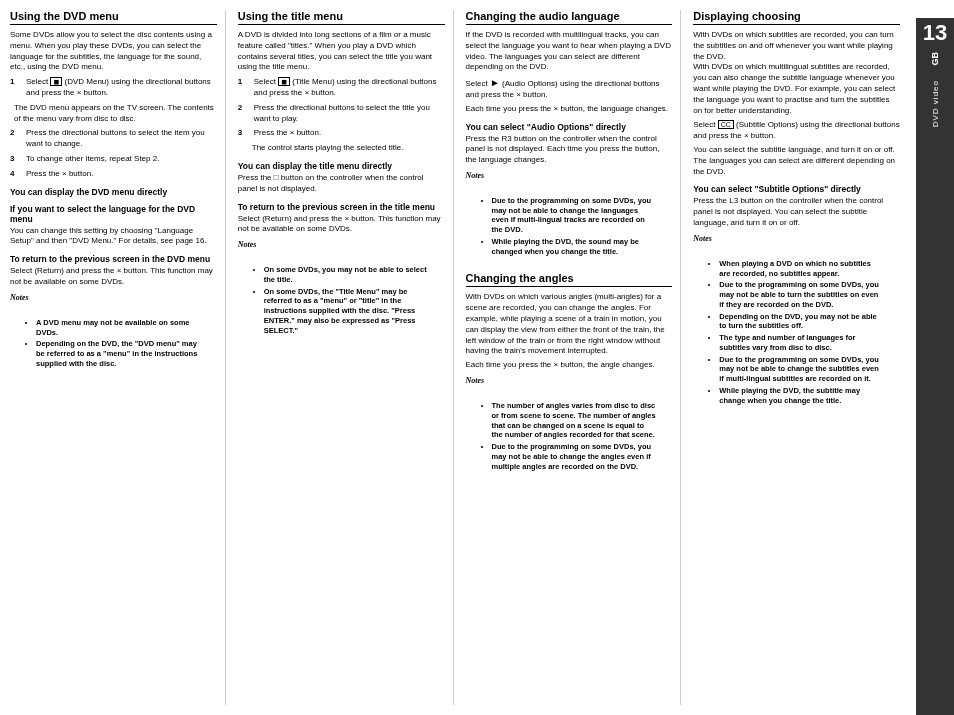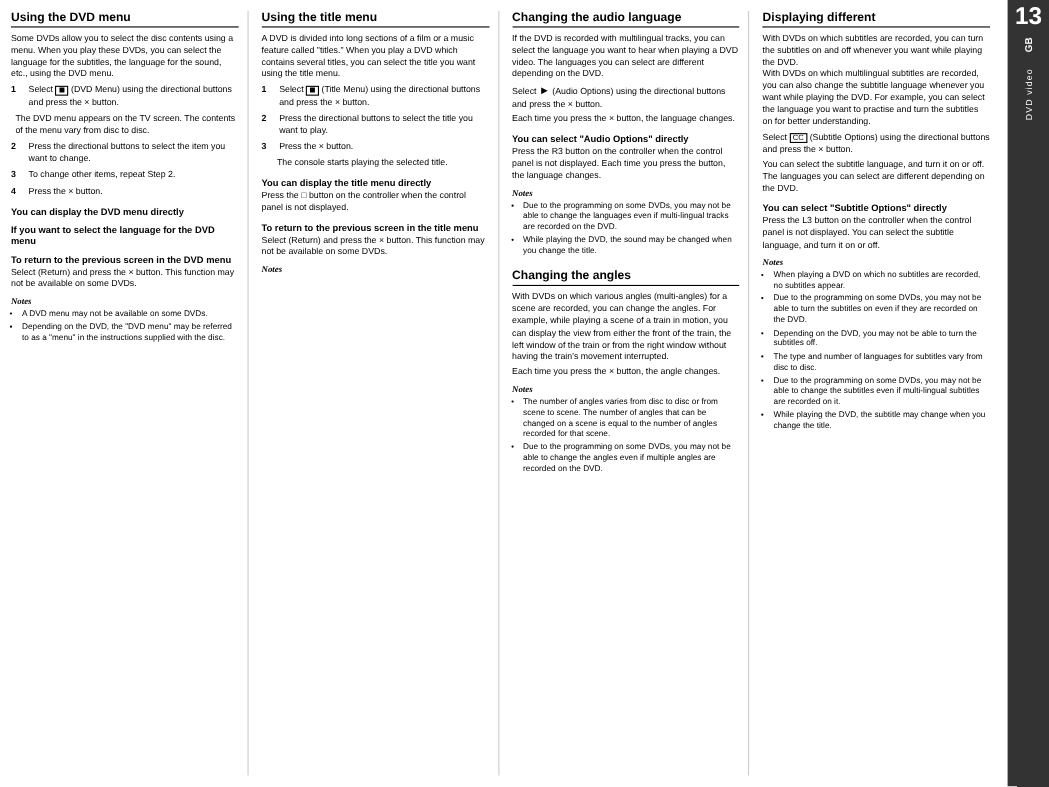--- a/index.html
+++ b/index.html
@@ -76,34 +76,36 @@
     .notes-title {
       font-size: 8px;
       font-weight: bold;
       font-style: italic;
       margin-bottom: 2px;
       font-family: Liberation Serif, serif;
     }
     .notes-list {
       list-style: disc;
       padding-left: 10px;
-      margin: 0;
+      margin: 16px;
+      font-weight: bold;
     }
     .notes-list li {
       font-size: 7.5px;
       line-height: 1.3;
       margin-bottom: 2px;
     }
     .sidebar {
       width: 38px;
       background: #333;
       display: flex;
       flex-direction: column;
       align-items: center;
       padding-top: 4px;
+      margin-top: 18px;
     }
     .page-number {
       color: #fff;
       font-size: 22px;
       font-weight: bold;
       margin-bottom: 8px;
       line-height: 1;
     }
     .sidebar-label {
       color: #fff;
@@ -150,20 +152,21 @@
         </li>
         <li>
           <span class="num">4</span>
           <span>Press the × button.</span>
         </li>
       </ol>
 
       <div class="section-subtitle">You can display the DVD menu directly</div>
 
       <div class="section-subtitle">If you want to select the language for the DVD menu</div>
+      <p class="body-text">You can change this setting by choosing "Language Setup" and then "DVD Menu."  For details, see page 16.</p>
 
       <div class="section-subtitle">To return to the previous screen in the DVD menu</div>
       <p class="body-text">Select  (Return) and press the × button. This function may not be available on some DVDs.</p>
 
       <div class="notes-section">
         <div class="notes-title">Notes</div>
         <ul class="notes-list">
           <li>A DVD menu may not be available on some DVDs.</li>
           <li>Depending on the DVD, the "DVD menu" may be referred to as  a "menu" in the instructions supplied with the disc.</li>
         </ul>
@@ -181,32 +184,36 @@
         </li>
         <li>
           <span class="num">2</span>
           <span>Press the directional buttons to select the title you want to play.</span>
         </li>
         <li>
           <span class="num">3</span>
           <span>Press the × button.</span>
         </li>
         <li style="display:block; margin-left:14px; margin-bottom:4px;">
-          <span class="body-text">The console starts playing the selected title.</span>
+          <span class="body-text">The control starts playing the selected title.</span>
         </li>
       </ol>
 
       <div class="section-subtitle">You can display the title menu directly</div>
       <p class="body-text">Press the □ button on the controller when the control panel is not displayed.</p>
 
       <div class="section-subtitle">To return to the previous screen in the title menu</div>
       <p class="body-text">Select  (Return) and press the × button. This function may not be available on some DVDs.</p>
 
       <div class="notes-section">
         <div class="notes-title">Notes</div>
+        <ul class="notes-list">
+          <li>On some DVDs, you may not be able to select the title.</li>
+          <li>On some DVDs, the "Title Menu" may be referred to as a "menu" or "title" in the instructions supplied with the disc.  "Press ENTER." may also be expressed as "Press SELECT."</li>
+        </ul>
       </div>
     </div>
 
     <div class="column">
       <div class="section-title">Changing the audio language</div>
       <p class="body-text">If the DVD is recorded with multilingual tracks, you can select the language you want to hear when playing a DVD video. The languages you can select are different depending on the DVD.</p>
       <p class="body-text">Select <span style="font-size:10px;">►</span> (Audio Options) using the directional buttons and press the × button.</p>
       <p class="body-text">Each time you press the × button, the language changes.</p>
 
       <div class="section-subtitle">You can select "Audio Options" directly</div>
@@ -227,21 +234,21 @@
       <div class="notes-section">
         <div class="notes-title">Notes</div>
         <ul class="notes-list">
           <li>The number of angles varies from disc to disc or from scene to scene.  The number of angles that can be changed on a scene is equal to the number of angles recorded for that scene.</li>
           <li>Due to the programming on some DVDs, you may not be able to change the angles even if multiple angles are recorded on the DVD.</li>
         </ul>
       </div>
     </div>
 
     <div class="column">
-      <div class="section-title">Displaying different</div>
+      <div class="section-title">Displaying choosing</div>
       <p class="body-text">With DVDs on which subtitles are recorded, you can turn the subtitles on and off whenever you want while playing the DVD.<br>With DVDs on which multilingual subtitles are recorded, you can also change the subtitle language whenever you want while playing the DVD. For example, you can select the language you want to practise and turn the subtitles on for better understanding.</p>
 
       <p class="body-text" style="margin-top:4px;">Select <span style="border:1px solid #000; font-size:7px; padding:0 2px;">CC</span> (Subtitle Options) using the directional buttons and press the × button.</p>
       <p class="body-text">You can select the subtitle language, and turn it on or off.<br>The languages you can select are different depending on the DVD.</p>
 
       <div class="section-subtitle">You can select "Subtitle Options" directly</div>
       <p class="body-text">Press the L3 button on the controller when the control panel is not displayed. You can select the subtitle language, and turn it on or off.</p>
 
       <div class="notes-section">
         <div class="notes-title">Notes</div>

